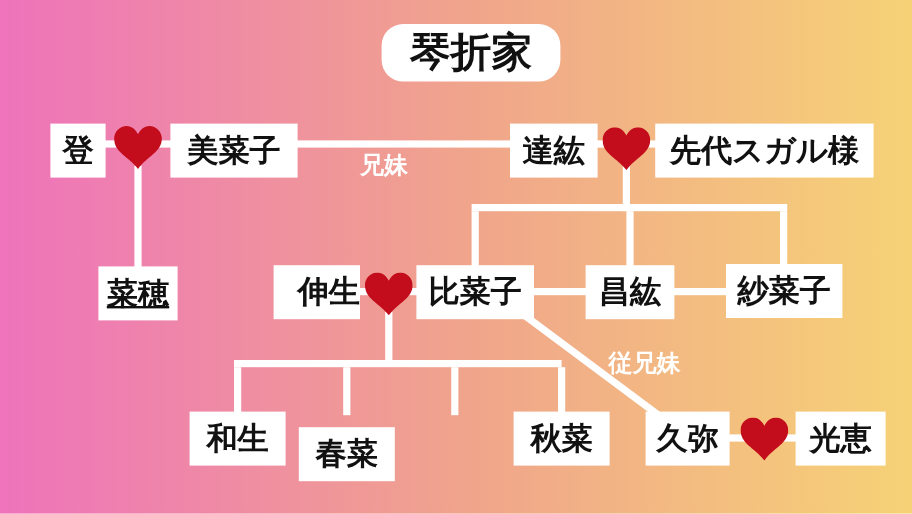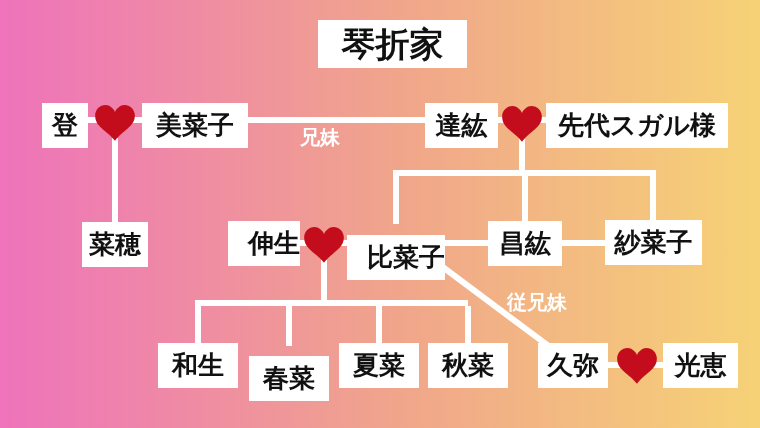--- a/index.html
+++ b/index.html
@@ -46,37 +46,36 @@
   <div class="line" style="left:195px;top:306px;width:6px;height:40px;"></div>
   <div class="line" style="left:286px;top:306px;width:6px;height:40px;"></div>
   <div class="line" style="left:376px;top:306px;width:6px;height:40px;"></div>
   <div class="line" style="left:465px;top:306px;width:6px;height:40px;"></div>
   <div class="line" style="left:570px;top:362px;width:125px;height:6px;"></div>
   <div class="line" style="left:436px;top:259px;width:142px;height:6px;transform:rotate(36.7deg);transform-origin:0 50%;"></div>
 
   <div class="rel-label" style="left:300px;top:124px;">兄妹</div>
   <div class="rel-label" style="left:507px;top:289px;">従兄妹</div>
 
-  <div class="title-box" style="left:318px;top:20px;width:149px;">琴折家</div>
+  <div class="title-box" style="left:318px;top:20px;width:149px;border-radius:18px;">琴折家</div>
 
   <div class="box" style="left:42px;top:103px;width:46px;">登</div>
   <div class="box" style="left:142px;top:103px;width:106px;">美菜子</div>
   <div class="box" style="left:425px;top:103px;width:73px;">達紘</div>
   <div class="box" style="left:546px;top:103px;width:182px;">先代スガル様</div>
 
-  <div class="box" style="left:82px;top:222px;width:66px;">菜穂</div>
+  <div class="box" style="left:82px;top:222px;width:66px;text-decoration:underline;">菜穂</div>
 
   <div class="box" style="left:228px;top:221px;width:72px;text-align:right;">伸生</div>
-  <div class="box" style="left:347px;top:235px;width:98px;text-align:right;">比菜子</div>
+  <div class="box" style="left:347px;top:221px;width:98px;">比菜子</div>
   <div class="box" style="left:488px;top:221px;width:74px;">昌紘</div>
   <div class="box" style="left:605px;top:220px;width:97px;text-align:center;">紗菜子</div>
 
   <div class="box" style="left:158px;top:343px;width:80px;">和生</div>
   <div class="box" style="left:249px;top:343px;width:80px;margin-top:13px;">春菜</div>
-  <div class="box" style="left:339px;top:343px;width:80px;">夏菜</div>
   <div class="box" style="left:428px;top:343px;width:80px;">秋菜</div>
   <div class="box" style="left:538px;top:343px;width:70px;">久弥</div>
   <div class="box" style="left:663px;top:343px;width:75px;">光恵</div>
 
   <div class="heart" style="left:95px;top:105px;">
     <svg viewBox="0 0 32 29">
         <path fill="#c30d1c" d="M23.6,0c-3.4,0-6.3,2.7-7.6,5.6C14.7,2.7,11.8,0,8.4,0C3.8,0,0,3.8,0,8.4c0,9.4,9.5,11.9,16,20.4c6.1-8.4,16-11.3,16-20.4C32,3.8,28.2,0,23.6,0z"></path>
       </svg>
   </div>
   <div class="heart" style="left:502px;top:106px;">

